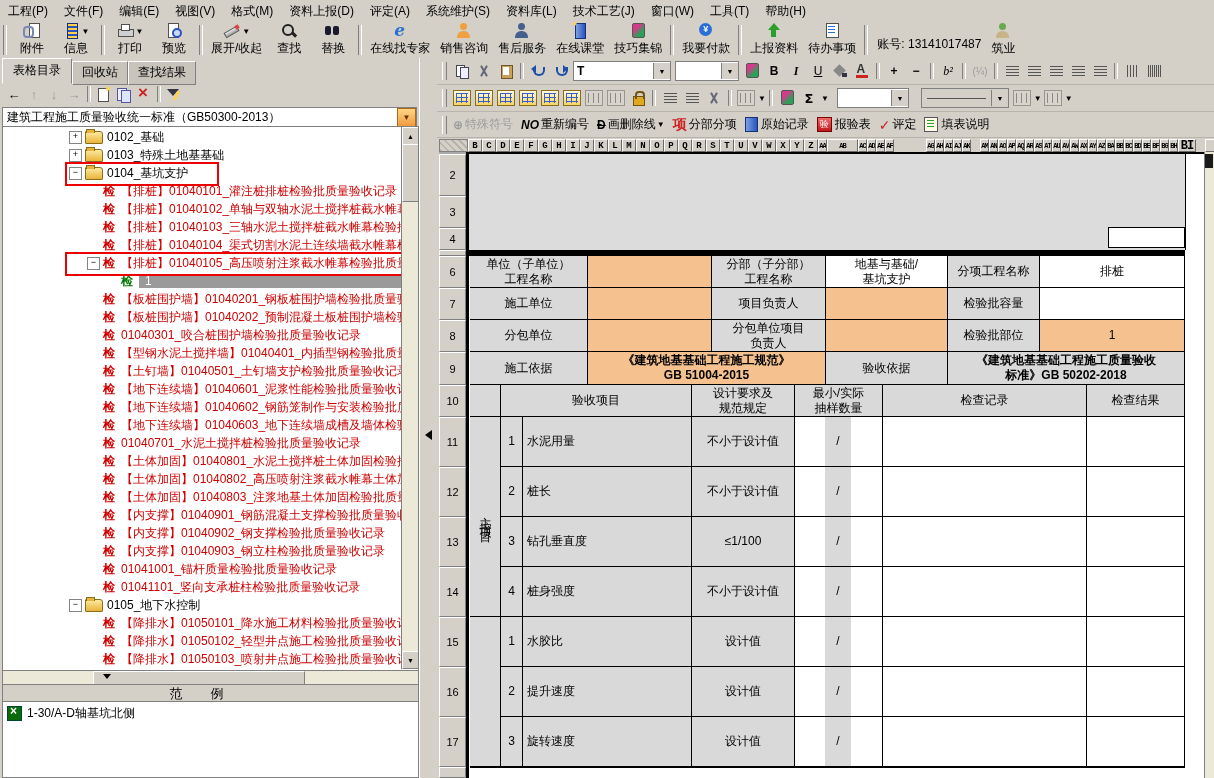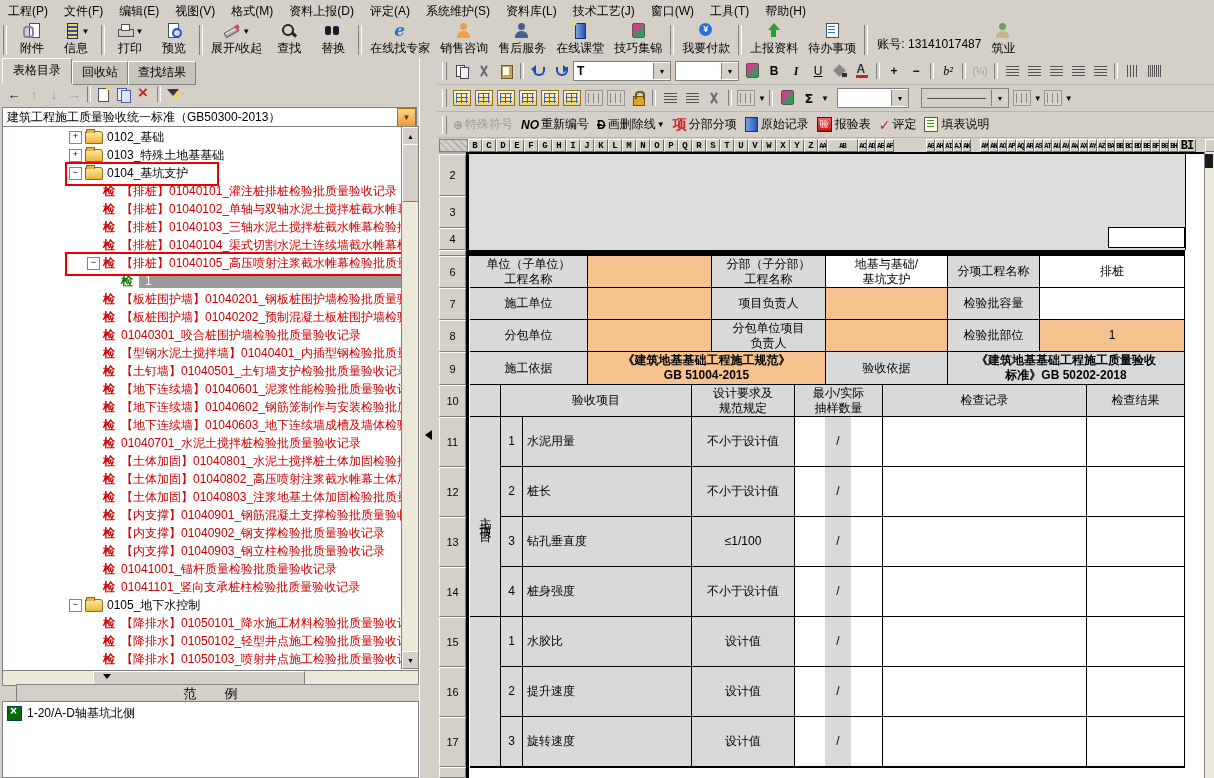--- a/index.html
+++ b/index.html
@@ -81,21 +81,21 @@
   .jian.green{color:#007700;}
   .tlabel{color:#cc0000;} .tlabel.black{color:#000;}
   .sel-bar{background:#9a9a9a;color:#fff;padding:0 6px;flex:1;}
   .hl-box{position:absolute;border:2px solid #ee0000;pointer-events:none;}
   .vscroll{position:absolute;width:16px;background:#ece9d8;border-left:1px solid #808080;}
   .sc-btn{position:absolute;left:0;width:15px;height:16px;background:#d4d0c8;border:1px solid;border-color:#fff #808080 #808080 #fff;
           display:flex;align-items:center;justify-content:center;font-size:7px;}
   #hscroll{position:absolute;left:2px;top:612px;width:415px;height:14px;background:#ece9d8;border:1px solid #808080;}
   #hthumb{position:absolute;left:90px;top:0;width:210px;height:12px;background:#d4d0c8;border:1px solid;border-color:#fff #808080 #808080 #fff;}
   #hnotch{position:absolute;left:100px;top:3px;width:0;height:0;border-left:4px solid transparent;border-right:4px solid transparent;border-top:5px solid #000;}
-  #example-hdr{position:absolute;left:16px;top:626px;width:415px;height:17px;background:#d4d0c8;border:1px solid #808080;
+  #example-hdr{position:absolute;left:2px;top:626px;width:415px;height:17px;background:#d4d0c8;border:1px solid #808080;
                display:flex;align-items:center;justify-content:center;letter-spacing:28px;font-size:13px;}
   #example-list{position:absolute;left:2px;top:643px;width:415px;height:75px;background:#fff;border:1px solid #808080;}
   .ex-item{display:flex;align-items:center;padding:3px 2px;}
   .xls-ic{width:13px;height:13px;background:#0a6b0a;border:1px solid #043; margin:0 5px 0 2px;position:relative;flex:none;}
   .xls-ic:before{content:"×";position:absolute;left:2px;top:-3px;color:#fff;font:bold 12px "Liberation Sans",sans-serif;}
   
   #splitter{position:absolute;left:419px;top:58px;width:18px;height:720px;background:#d4d0c8;border-left:1px solid #fff;border-right:1px solid #808080;}
   #split-arrow{position:absolute;left:5px;top:372px;width:0;height:0;border-top:5px solid transparent;border-bottom:5px solid transparent;border-right:7px solid #000;}
   
   #right{position:absolute;left:437px;top:58px;width:777px;height:720px;background:#d4d0c8;}
@@ -461,21 +461,21 @@
     <div id="hscroll">
       <div id="hthumb"></div>
       <div id="hnotch"></div>
     </div>
     <div id="example-hdr">
         <span>范例</span>
       </div>
     <div id="example-list">
         <div class="ex-item">
           <span class="xls-ic"></span>
-          <span>1-20/A-D轴基坑北侧</span>
+          <span>1-30/A-D轴基坑北侧</span>
         </div>
       </div>
   </div>
 
   <div id="splitter">
     <div id="split-arrow"></div>
   </div>
 
   <div id="right">
     <div class="rtb" id="rtb1" style="top:0;height:27px;">

